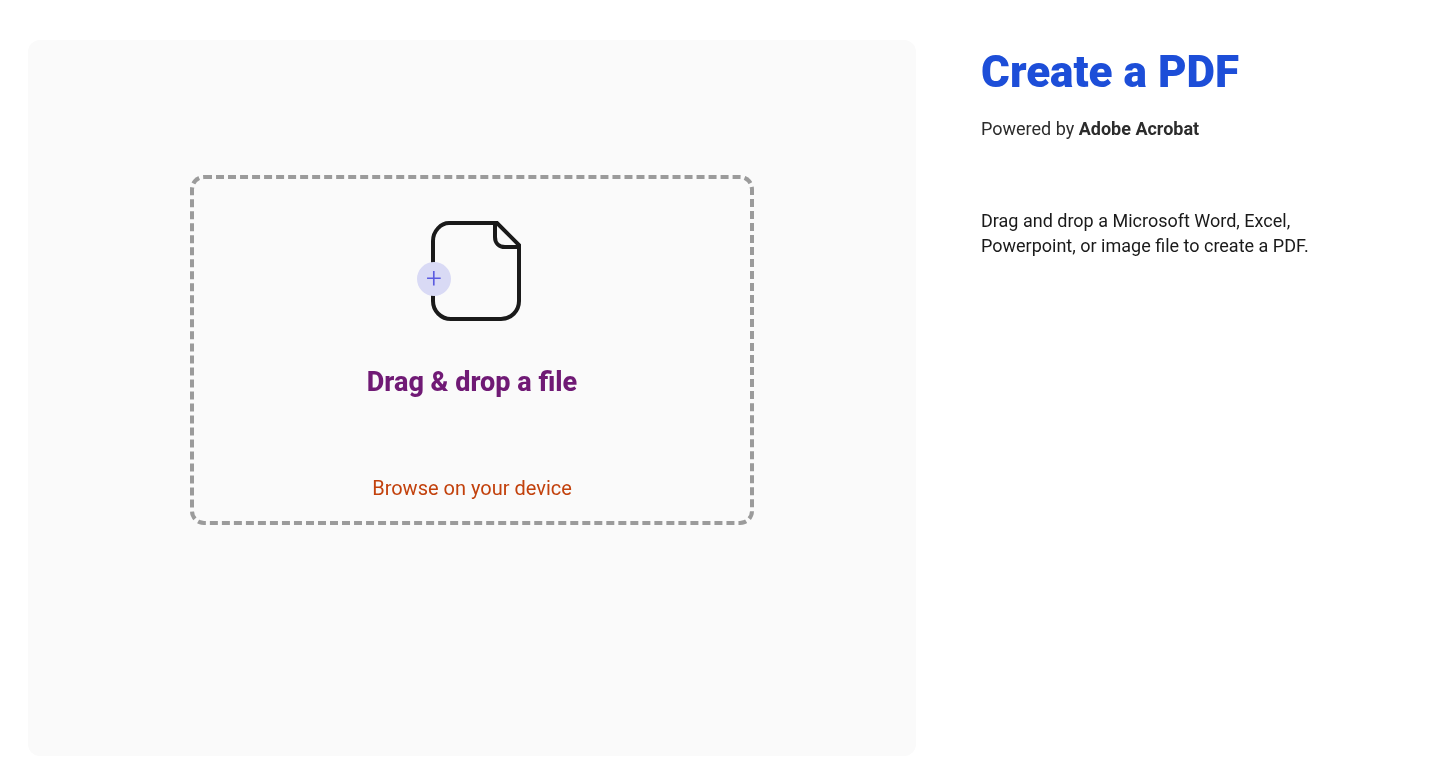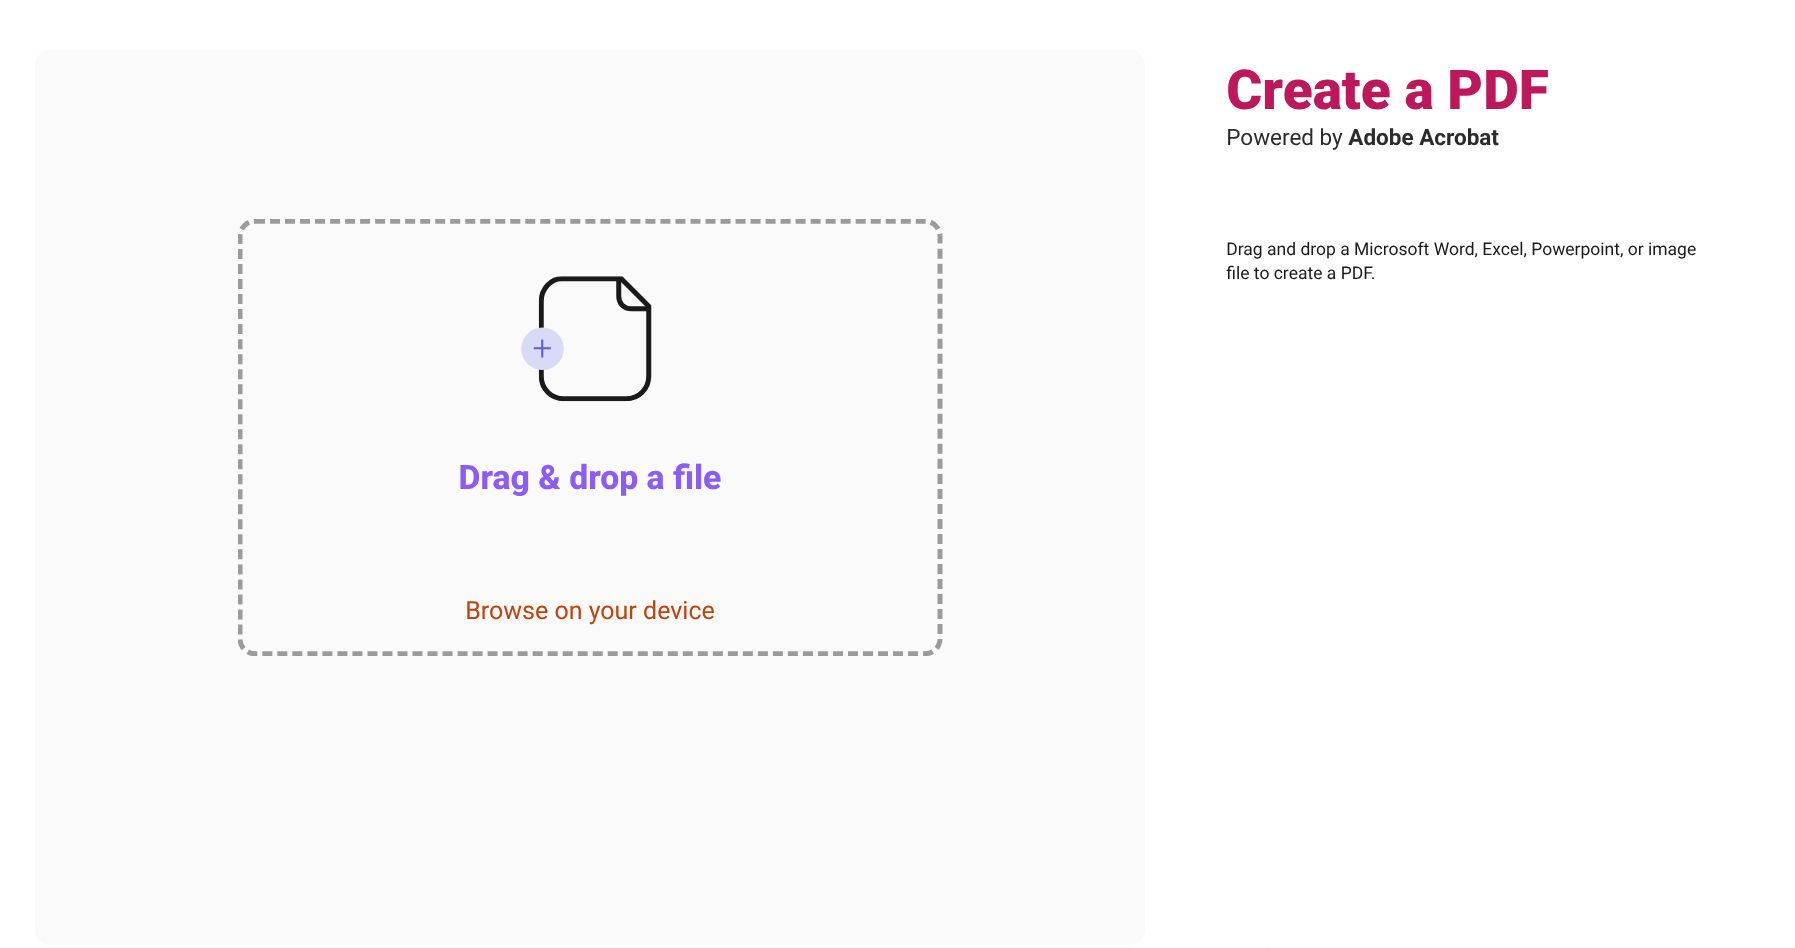--- a/index.html
+++ b/index.html
@@ -80,57 +80,57 @@
       height: 60px;
       background: #d9daf5;
       border-radius: 50% 50% 40% 40%;
       z-index: -1;
       transform: rotate(-5deg);
     }
     
     .dropzone-title {
       font-size: 27px;
       font-weight: 800;
-      color: #8b5cf6;
+      color: #701a75;
       margin-bottom: 78px;
     }
     
     .browse-link {
       font-size: 20px;
       color: #c2410c;
       text-decoration: none;
       cursor: pointer;
     }
     
     .right-panel {
       padding-left: 65px;
       padding-top: 8px;
       max-width: 460px;
     }
     
     .page-title {
       font-size: 44px;
       font-weight: 900;
-      color: #be185d;
+      color: #1d4ed8;
       line-height: 1.1;
-      margin-bottom: 4px;
+      margin-bottom: 22px;
     }
     
     .subtitle {
       font-size: 18px;
       color: #2c2c2c;
       margin-bottom: 70px;
     }
     
     .subtitle .brand {
       font-weight: 700;
     }
     
     .description {
-      font-size: 14px;
+      font-size: 18px;
       color: #1a1a1a;
       line-height: 1.35;
     }
   </style>
 </head>
 <body>
 
 <div class="left-panel">
   <div class="dropzone">
     <div class="file-icon-wrapper">

